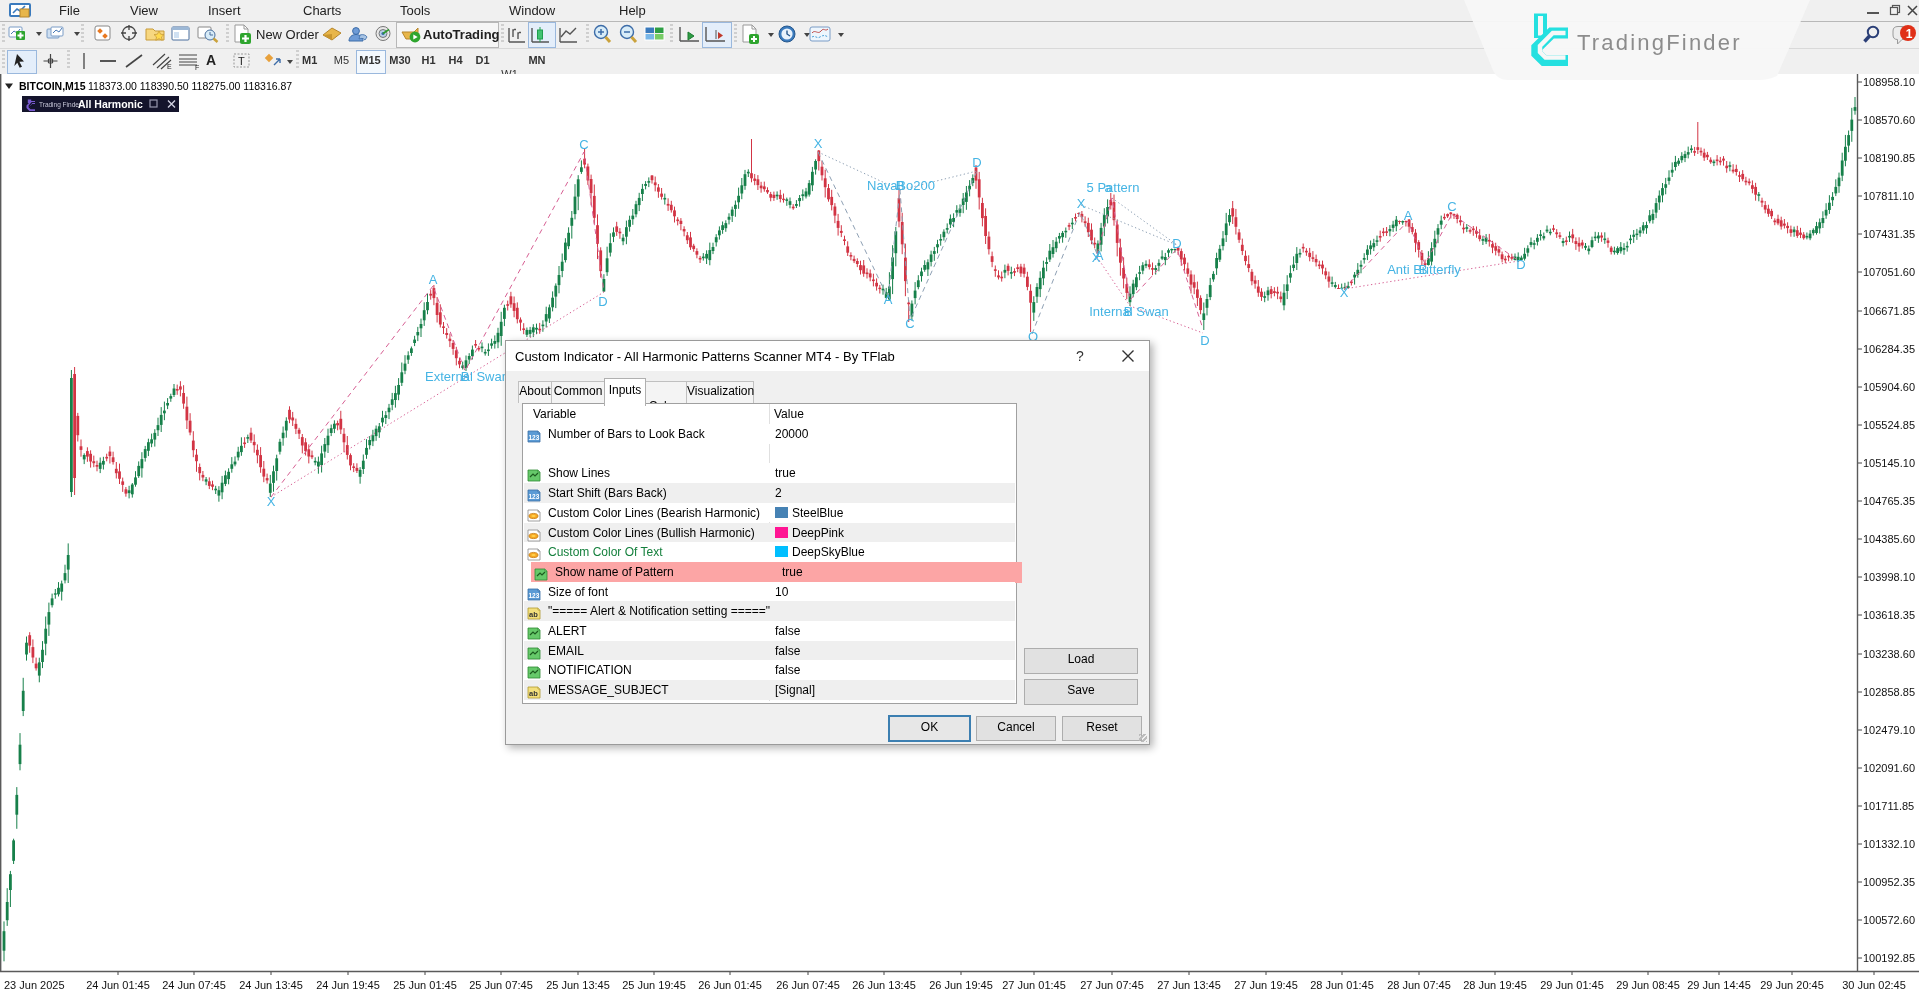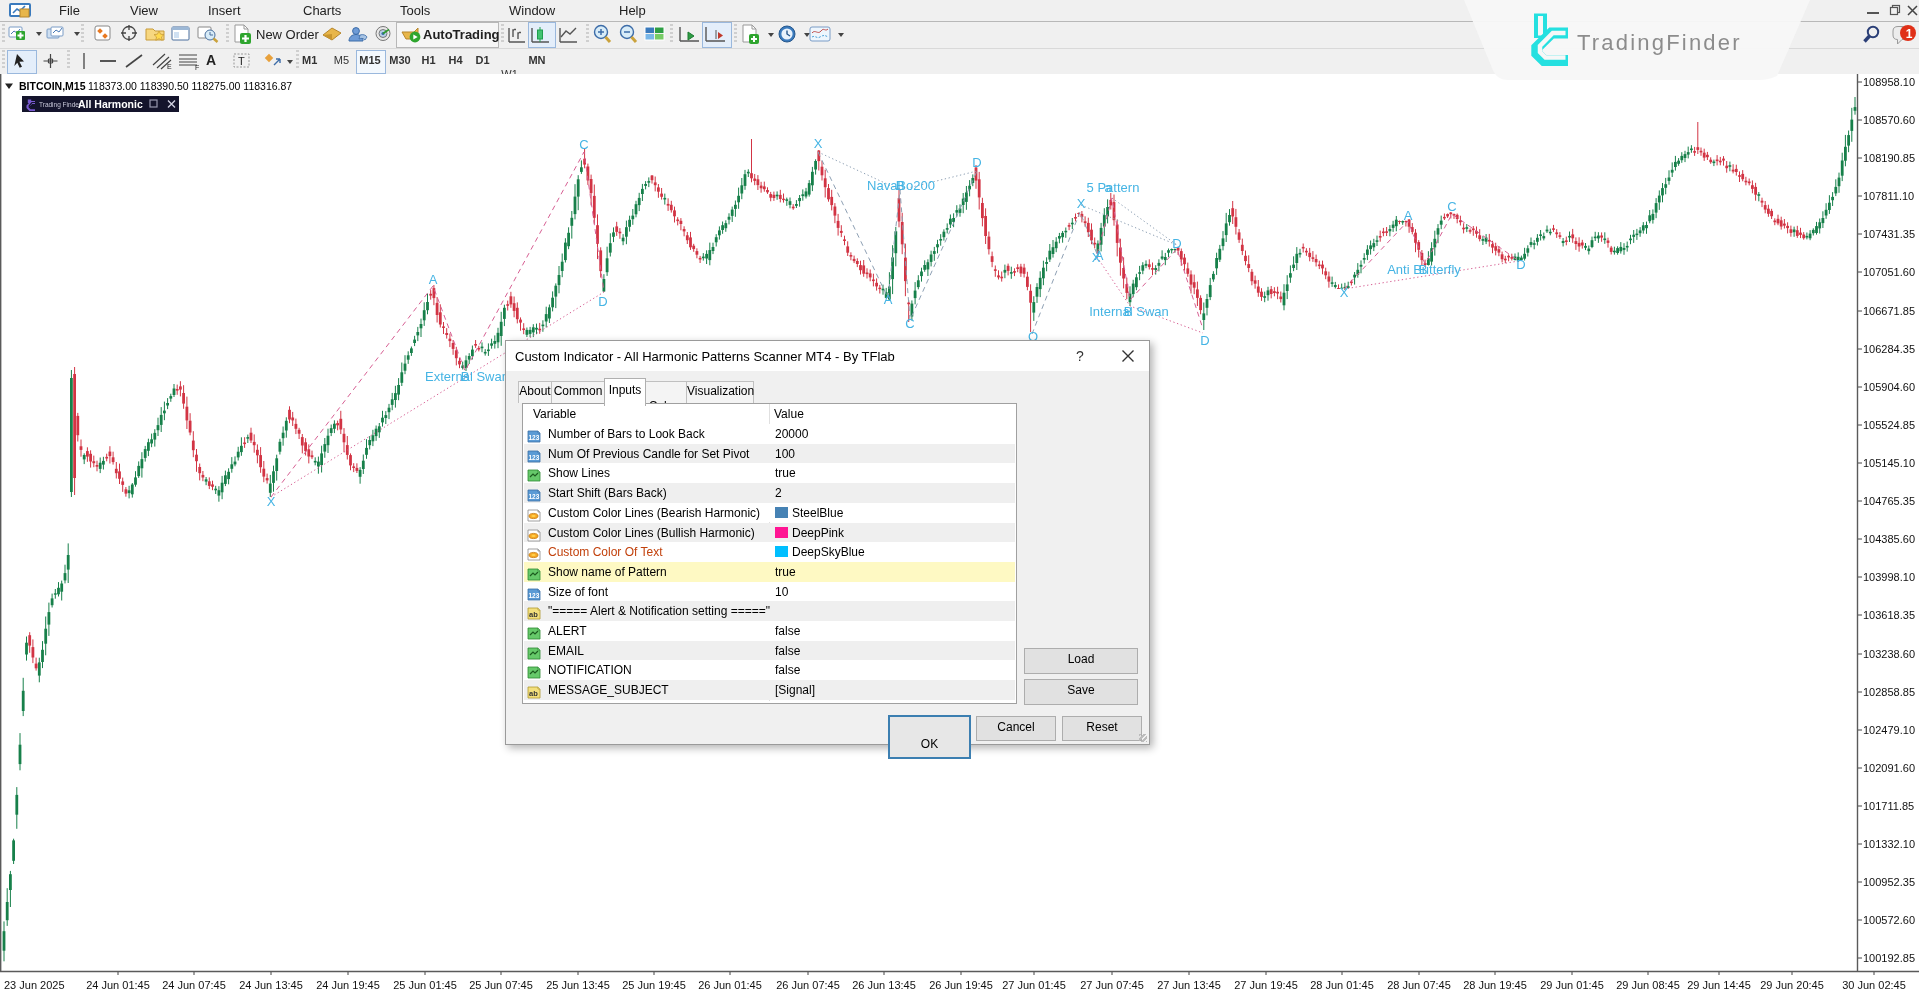--- a/index.html
+++ b/index.html
@@ -964,47 +964,37 @@
    <div style="position:absolute;left:1px;top:20.0px;width:491px;height:19.7px;background:#ffffff">
 <div style="position:absolute;left:3px;top:3px"><svg width="14" height="13" viewBox="0 0 14 13" style="vertical-align:-2px">
             <path d="M1 1h10l2 2v9H1z" fill="#5b9bd5"></path>
             <path d="M1 1h10l2 2v9H1z" fill="none" stroke="#3a6ea5" stroke-width=".8"></path>
             <path d="M11 1v2h2" fill="#9cc3e8" stroke="#3a6ea5" stroke-width=".8"></path>
             <text x="1.5" y="9.5" font-size="6.5" font-weight="bold" fill="#fff" font-family="Liberation Sans">123</text>
           </svg></div>
 <div style="position:absolute;left:24px;top:3px;font-size:12px;color:#000;white-space:nowrap">Number of Bars to Look Back</div>
 <div style="position:absolute;left:251px;top:3px;font-size:12px;color:#000;white-space:nowrap">20000</div>
 </div>
-      <div style="position:absolute;left:1px;top:39.7px;width:491px;height:19.7px;background:#efefef">
+      <div style="position:absolute;left:1px;top:59.4px;width:491px;height:19.7px;background:#ffffff">
+<div style="position:absolute;left:3px;top:3px"><svg width="14" height="13" viewBox="0 0 14 13" style="vertical-align:-2px">
+            <path d="M1 1h10l2 2v9H1z" fill="#66c96a"></path>
+            <path d="M1 1h10l2 2v9H1z" fill="none" stroke="#2e8b32" stroke-width=".8"></path>
+            <path d="M11 1v2h2" fill="#b2e8b4" stroke="#2e8b32" stroke-width=".8"></path>
+            <path d="M3 8l3-3 2 2 3-3" stroke="#1d5c20" stroke-width="1.2" fill="none"></path>
+          </svg></div>
+<div style="position:absolute;left:24px;top:3px;font-size:12px;color:#000;white-space:nowrap">Show Lines</div>
+<div style="position:absolute;left:251px;top:3px;font-size:12px;color:#000;white-space:nowrap">true</div>
+</div>
+      <div style="position:absolute;left:1px;top:79.1px;width:491px;height:19.7px;background:#efefef">
 <div style="position:absolute;left:3px;top:3px"><svg width="14" height="13" viewBox="0 0 14 13" style="vertical-align:-2px">
             <path d="M1 1h10l2 2v9H1z" fill="#5b9bd5"></path>
             <path d="M1 1h10l2 2v9H1z" fill="none" stroke="#3a6ea5" stroke-width=".8"></path>
             <path d="M11 1v2h2" fill="#9cc3e8" stroke="#3a6ea5" stroke-width=".8"></path>
             <text x="1.5" y="9.5" font-size="6.5" font-weight="bold" fill="#fff" font-family="Liberation Sans">123</text>
           </svg></div>
-<div style="position:absolute;left:24px;top:3px;font-size:12px;color:#000;white-space:nowrap">Num Of Previous Candle for Set Pivot</div>
-<div style="position:absolute;left:251px;top:3px;font-size:12px;color:#000;white-space:nowrap">100</div>
-</div>
-      <div style="position:absolute;left:1px;top:59.4px;width:491px;height:19.7px;background:#ffffff">
-<div style="position:absolute;left:3px;top:3px"><svg width="14" height="13" viewBox="0 0 14 13" style="vertical-align:-2px">
-            <path d="M1 1h10l2 2v9H1z" fill="#66c96a"></path>
-            <path d="M1 1h10l2 2v9H1z" fill="none" stroke="#2e8b32" stroke-width=".8"></path>
-            <path d="M11 1v2h2" fill="#b2e8b4" stroke="#2e8b32" stroke-width=".8"></path>
-            <path d="M3 8l3-3 2 2 3-3" stroke="#1d5c20" stroke-width="1.2" fill="none"></path>
-          </svg></div>
-<div style="position:absolute;left:24px;top:3px;font-size:12px;color:#000;white-space:nowrap">Show Lines</div>
-<div style="position:absolute;left:251px;top:3px;font-size:12px;color:#000;white-space:nowrap">true</div>
-</div>
-      <div style="position:absolute;left:1px;top:79.1px;width:491px;height:19.7px;background:#efefef">
-<div style="position:absolute;left:3px;top:3px"><svg width="14" height="13" viewBox="0 0 14 13" style="vertical-align:-2px">
-            <path d="M1 1h10l2 2v9H1z" fill="#5b9bd5"></path>
-            <path d="M1 1h10l2 2v9H1z" fill="none" stroke="#3a6ea5" stroke-width=".8"></path>
-            <path d="M11 1v2h2" fill="#9cc3e8" stroke="#3a6ea5" stroke-width=".8"></path>
-            <text x="1.5" y="9.5" font-size="6.5" font-weight="bold" fill="#fff" font-family="Liberation Sans">123</text>
-          </svg></div>
 <div style="position:absolute;left:24px;top:3px;font-size:12px;color:#000;white-space:nowrap">Start Shift (Bars Back)</div>
 <div style="position:absolute;left:251px;top:3px;font-size:12px;color:#000;white-space:nowrap">2</div>
 </div>
       <div style="position:absolute;left:1px;top:118.5px;width:491px;height:19.7px;background:#efefef">
 <div style="position:absolute;left:3px;top:3px"><svg width="14" height="13" viewBox="0 0 14 13" style="vertical-align:-2px">
             <path d="M1 1h10l2 2v9H1z" fill="#fff" stroke="#888" stroke-width=".8"></path>
             <path d="M11 1v2h2" fill="#ddd" stroke="#888" stroke-width=".8"></path>
             <ellipse cx="6.5" cy="7" rx="4.5" ry="2.6" fill="#f5a623" stroke="#c87d12" stroke-width=".8"></ellipse>
             <ellipse cx="6.5" cy="7" rx="2.2" ry="1.1" fill="#ffd24d"></ellipse>
           </svg></div>
@@ -1021,24 +1011,24 @@
 <div style="position:absolute;left:24px;top:3px;font-size:12px;color:#000;white-space:nowrap">Custom Color Lines (Bearish Harmonic)</div>
 <div style="position:absolute;left:251px;top:3px;font-size:12px;color:#000;white-space:nowrap"><span style="display:inline-block;width:13px;height:11px;background:#4682B4;margin-right:4px;vertical-align:-1px"></span>SteelBlue</div>
 </div>
       <div style="position:absolute;left:1px;top:138.2px;width:491px;height:19.7px;background:#ffffff">
 <div style="position:absolute;left:3px;top:3px"><svg width="14" height="13" viewBox="0 0 14 13" style="vertical-align:-2px">
             <path d="M1 1h10l2 2v9H1z" fill="#fff" stroke="#888" stroke-width=".8"></path>
             <path d="M11 1v2h2" fill="#ddd" stroke="#888" stroke-width=".8"></path>
             <ellipse cx="6.5" cy="7" rx="4.5" ry="2.6" fill="#f5a623" stroke="#c87d12" stroke-width=".8"></ellipse>
             <ellipse cx="6.5" cy="7" rx="2.2" ry="1.1" fill="#ffd24d"></ellipse>
           </svg></div>
-<div style="position:absolute;left:24px;top:3px;font-size:12px;color:#c2410c;white-space:nowrap">Custom Color Of Text</div>
+<div style="position:absolute;left:24px;top:3px;font-size:12px;color:#15803d;white-space:nowrap">Custom Color Of Text</div>
 <div style="position:absolute;left:251px;top:3px;font-size:12px;color:#000;white-space:nowrap"><span style="display:inline-block;width:13px;height:11px;background:#00BFFF;margin-right:4px;vertical-align:-1px"></span>DeepSkyBlue</div>
 </div>
-      <div style="position:absolute;left:1px;top:157.9px;width:491px;height:21px;background:#fef9c3">
+      <div style="position:absolute;left:8px;top:157.9px;width:491px;height:21px;background:#fca5a5">
 <div style="position:absolute;left:3px;top:3px"><svg width="14" height="13" viewBox="0 0 14 13" style="vertical-align:-2px">
             <path d="M1 1h10l2 2v9H1z" fill="#66c96a"></path>
             <path d="M1 1h10l2 2v9H1z" fill="none" stroke="#2e8b32" stroke-width=".8"></path>
             <path d="M11 1v2h2" fill="#b2e8b4" stroke="#2e8b32" stroke-width=".8"></path>
             <path d="M3 8l3-3 2 2 3-3" stroke="#1d5c20" stroke-width="1.2" fill="none"></path>
           </svg></div>
 <div style="position:absolute;left:24px;top:3px;font-size:12px;color:#000;white-space:nowrap">Show name of Pattern</div>
 <div style="position:absolute;left:251px;top:3px;font-size:12px;color:#000;white-space:nowrap">true</div>
 </div>
       <div style="position:absolute;left:1px;top:177.6px;width:491px;height:19.7px;background:#ffffff">
@@ -1099,21 +1089,21 @@
             <text x="2" y="10" font-size="7.5" font-weight="bold" fill="#333" font-family="Liberation Sans">ab</text>
           </svg></div>
 <div style="position:absolute;left:24px;top:3px;font-size:12px;color:#000;white-space:nowrap">MESSAGE_SUBJECT</div>
 <div style="position:absolute;left:251px;top:3px;font-size:12px;color:#000;white-space:nowrap">[Signal]</div>
 </div>
  </div>
 
  <div style="position:absolute;left:518px;top:307px;width:112px;height:21px;background:#e1e1e1;border:1px solid #adadad;text-align:center;font-size:12px;padding-top:3px">Load</div>
  <div style="position:absolute;left:518px;top:338px;width:112px;height:21px;background:#e1e1e1;border:1px solid #adadad;text-align:center;font-size:12px;padding-top:3px">Save</div>
 
- <div style="position:absolute;left:382px;top:374px;width:79px;height:20px;background:#e7e7e7;border:2px solid #3c7fb1;text-align:center;font-size:12px;padding-top:20px">OK</div>
+ <div style="position:absolute;left:382px;top:374px;width:79px;height:20px;background:#e7e7e7;border:2px solid #3c7fb1;text-align:center;font-size:12px;padding-top:3px">OK</div>
  <div style="position:absolute;left:470px;top:375px;width:78px;height:20px;background:#e1e1e1;border:1px solid #adadad;text-align:center;font-size:12px;padding-top:3px">Cancel</div>
  <div style="position:absolute;left:556px;top:375px;width:78px;height:20px;background:#e1e1e1;border:1px solid #adadad;text-align:center;font-size:12px;padding-top:3px">Reset</div>
  <div style="position:absolute;right:2px;bottom:2px;width:8px;height:8px;background:repeating-linear-gradient(135deg,#bbb 0 1.5px,transparent 1.5px 3.5px)"></div>
 </div>
 
 <div style="position:absolute;left:1430px;top:0;width:400px;height:95px;pointer-events:none">
 <svg width="400" height="95" viewBox="0 0 400 95">
 <path d="M34 0 L380 0 L347 76 Q338 80 330 80 L78 80 Q66 80 62 68 Z" fill="#f7f7f7" opacity="0.96"></path>
 <path d="M110.5 13.5 V38" stroke="#25e0e0" stroke-width="13" fill="none"></path>
 <path d="M110.5 16 V35.5" stroke="#f7f7f7" stroke-width="5" fill="none"></path>

